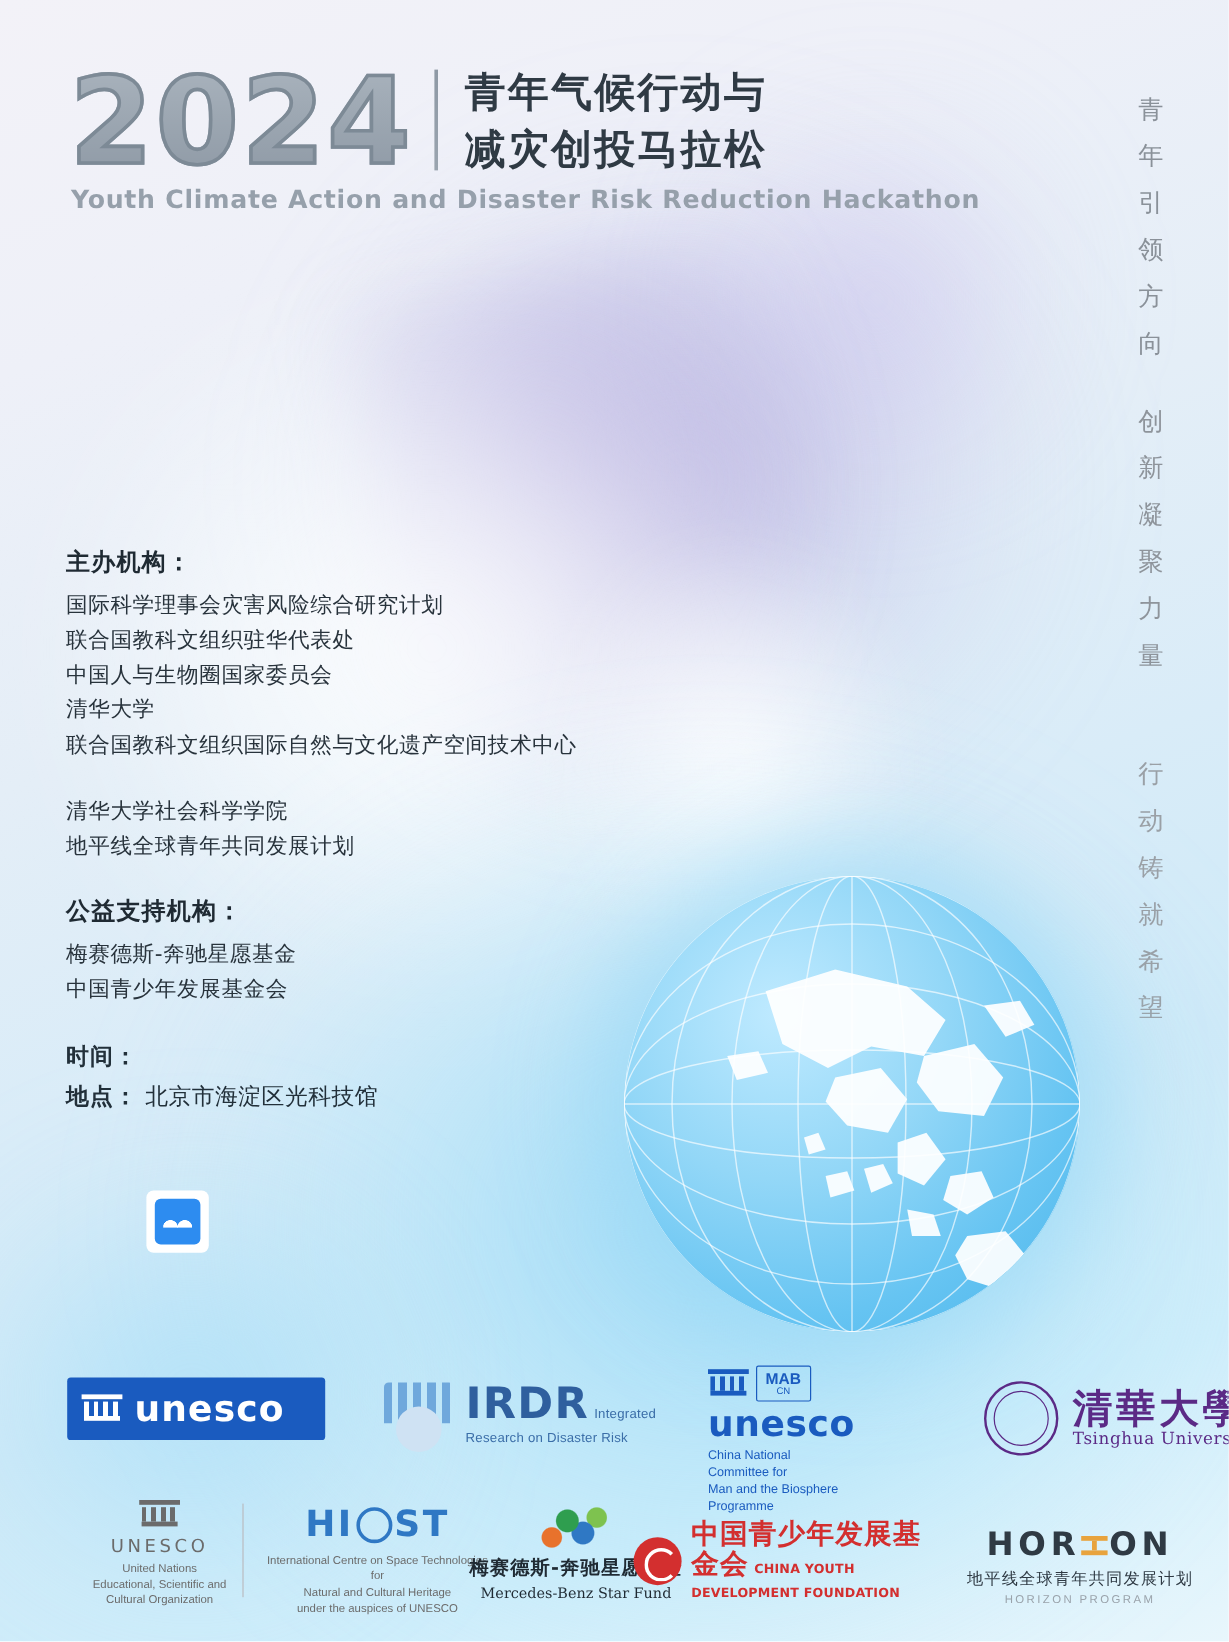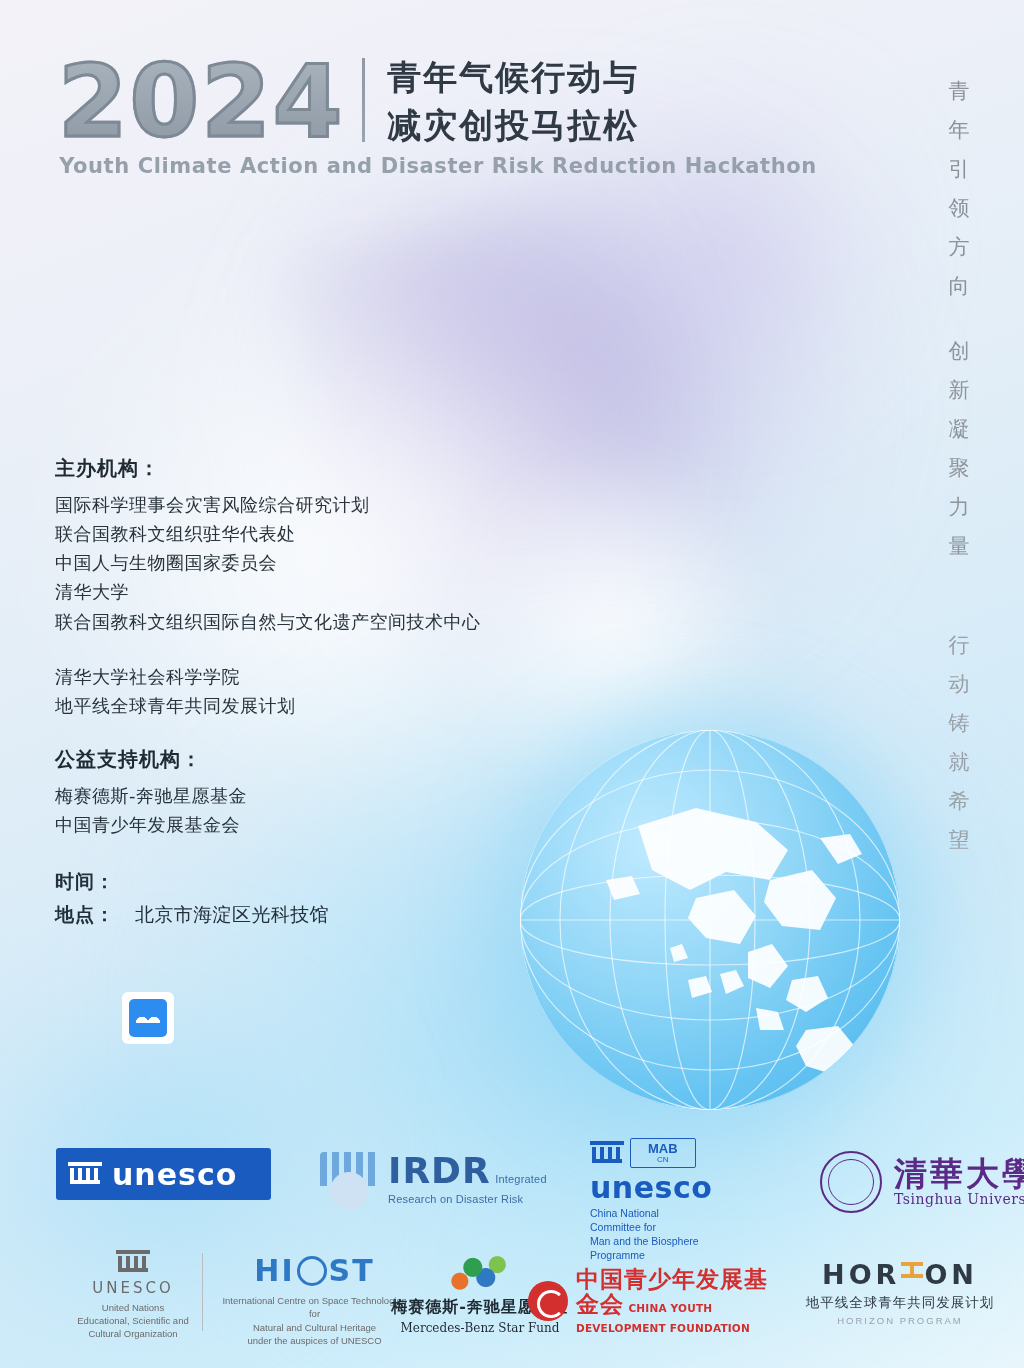--- a/index.html
+++ b/index.html
@@ -173,21 +173,21 @@
   .meta-row {
     display: flex;
     align-items: baseline;
     font-size: 19px;
     line-height: 1.7;
     color: #22303a;
   }
   .meta-label {
     font-weight: 700;
     letter-spacing: 1px;
-    margin-right: 20px;
+    margin-right: 6px;
     white-space: nowrap;
   }
   .meta-value {
     letter-spacing: 0.4px;
   }
 
   
   .qr {
     position: absolute;
     left: 56px;
@@ -362,21 +362,21 @@
     align-items: flex-start;
     color: #1a5bbf;
   }
   .cnmab-top {
     display: flex;
     align-items: center;
     gap: 6px;
   }
   .cnmab-badge {
     border: 1.5px solid #1a5bbf;
-    padding: 3px 17px;
+    padding: 3px 7px;
     border-radius: 2px;
     font-size: 13px;
     font-weight: 700;
     color: #1a5bbf;
     line-height: 1.05;
     text-align: center;
   }
   .cnmab-badge small {
     display: block;
     font-size: 8px;
@@ -562,21 +562,22 @@
     flex-direction: column;
     align-items: center;
   }
   .horizon-word {
     font-family: "DejaVu Sans", sans-serif;
     font-size: 27px;
     font-weight: 700;
     letter-spacing: 4px;
     color: #2f3a44;
     display: flex;
-    align-items: flex-start;
+    align-items: center;
+    margin-top: 13px;
   }
   .horizon-word .zsun {
     display: inline-block;
     width: 22px; height: 22px;
     margin: 0 1px;
     background:
       linear-gradient(#e8a33d 0 0) 0 3px/22px 4px no-repeat,
       linear-gradient(#e8a33d 0 0) 0 15px/22px 4px no-repeat,
       linear-gradient(#e8a33d 0 0) 9px 7px/4px 8px no-repeat;
   }

